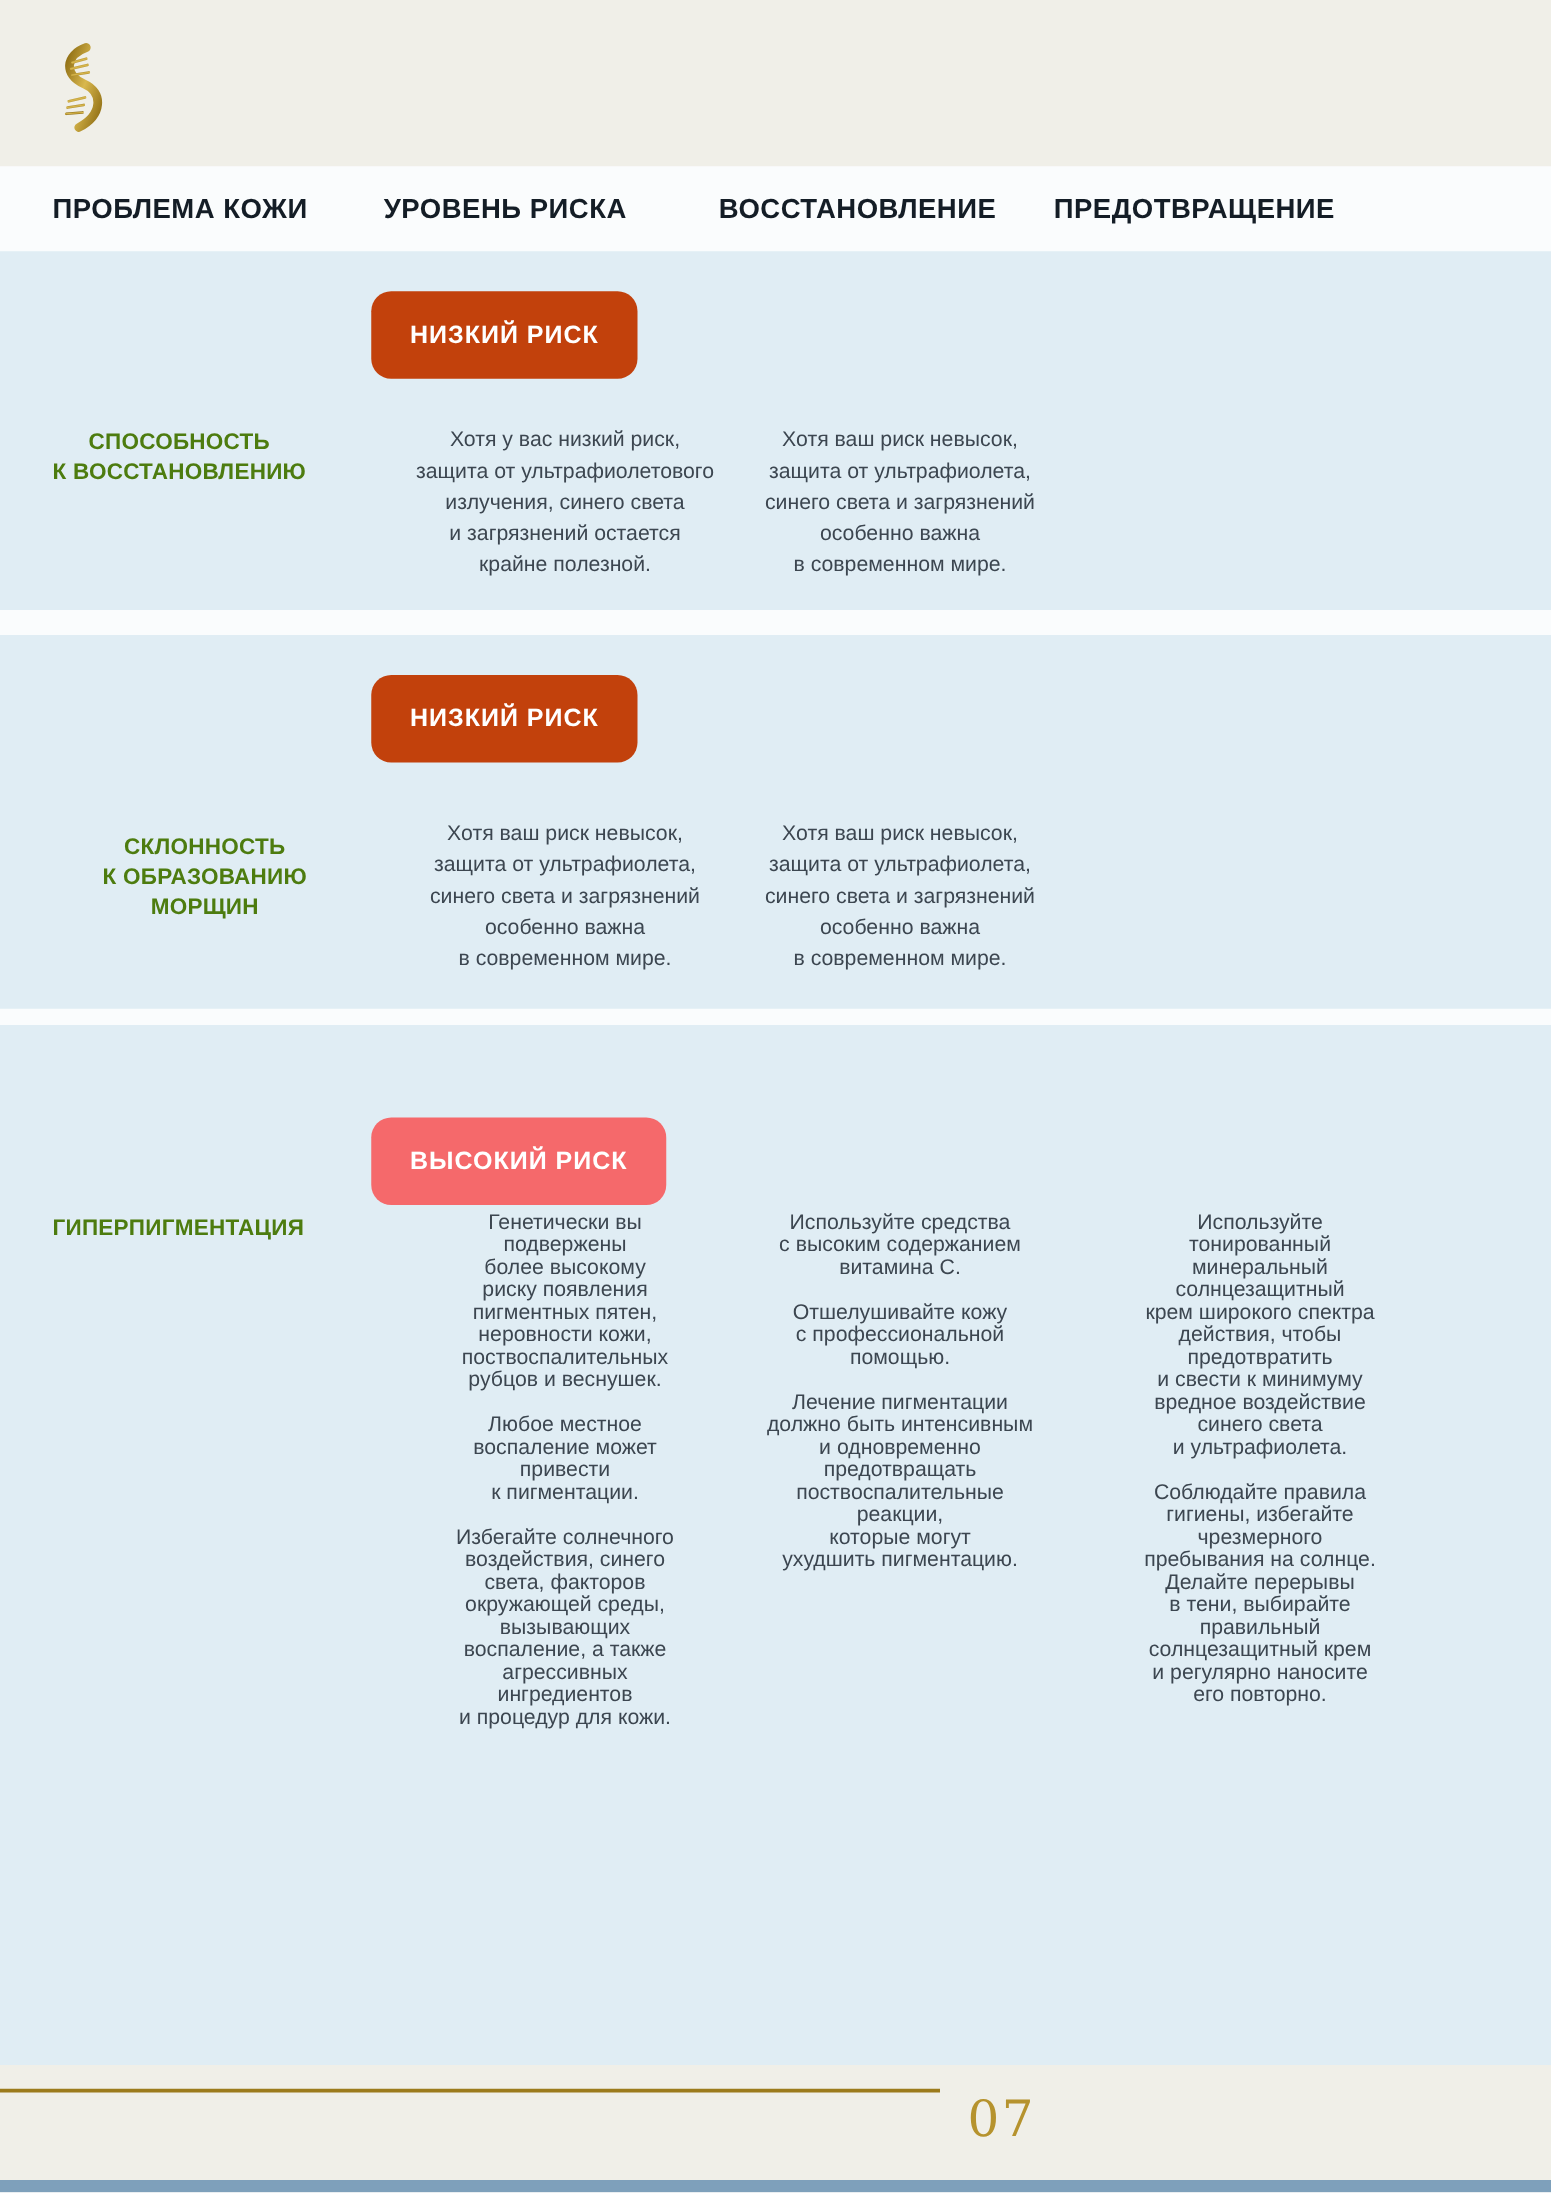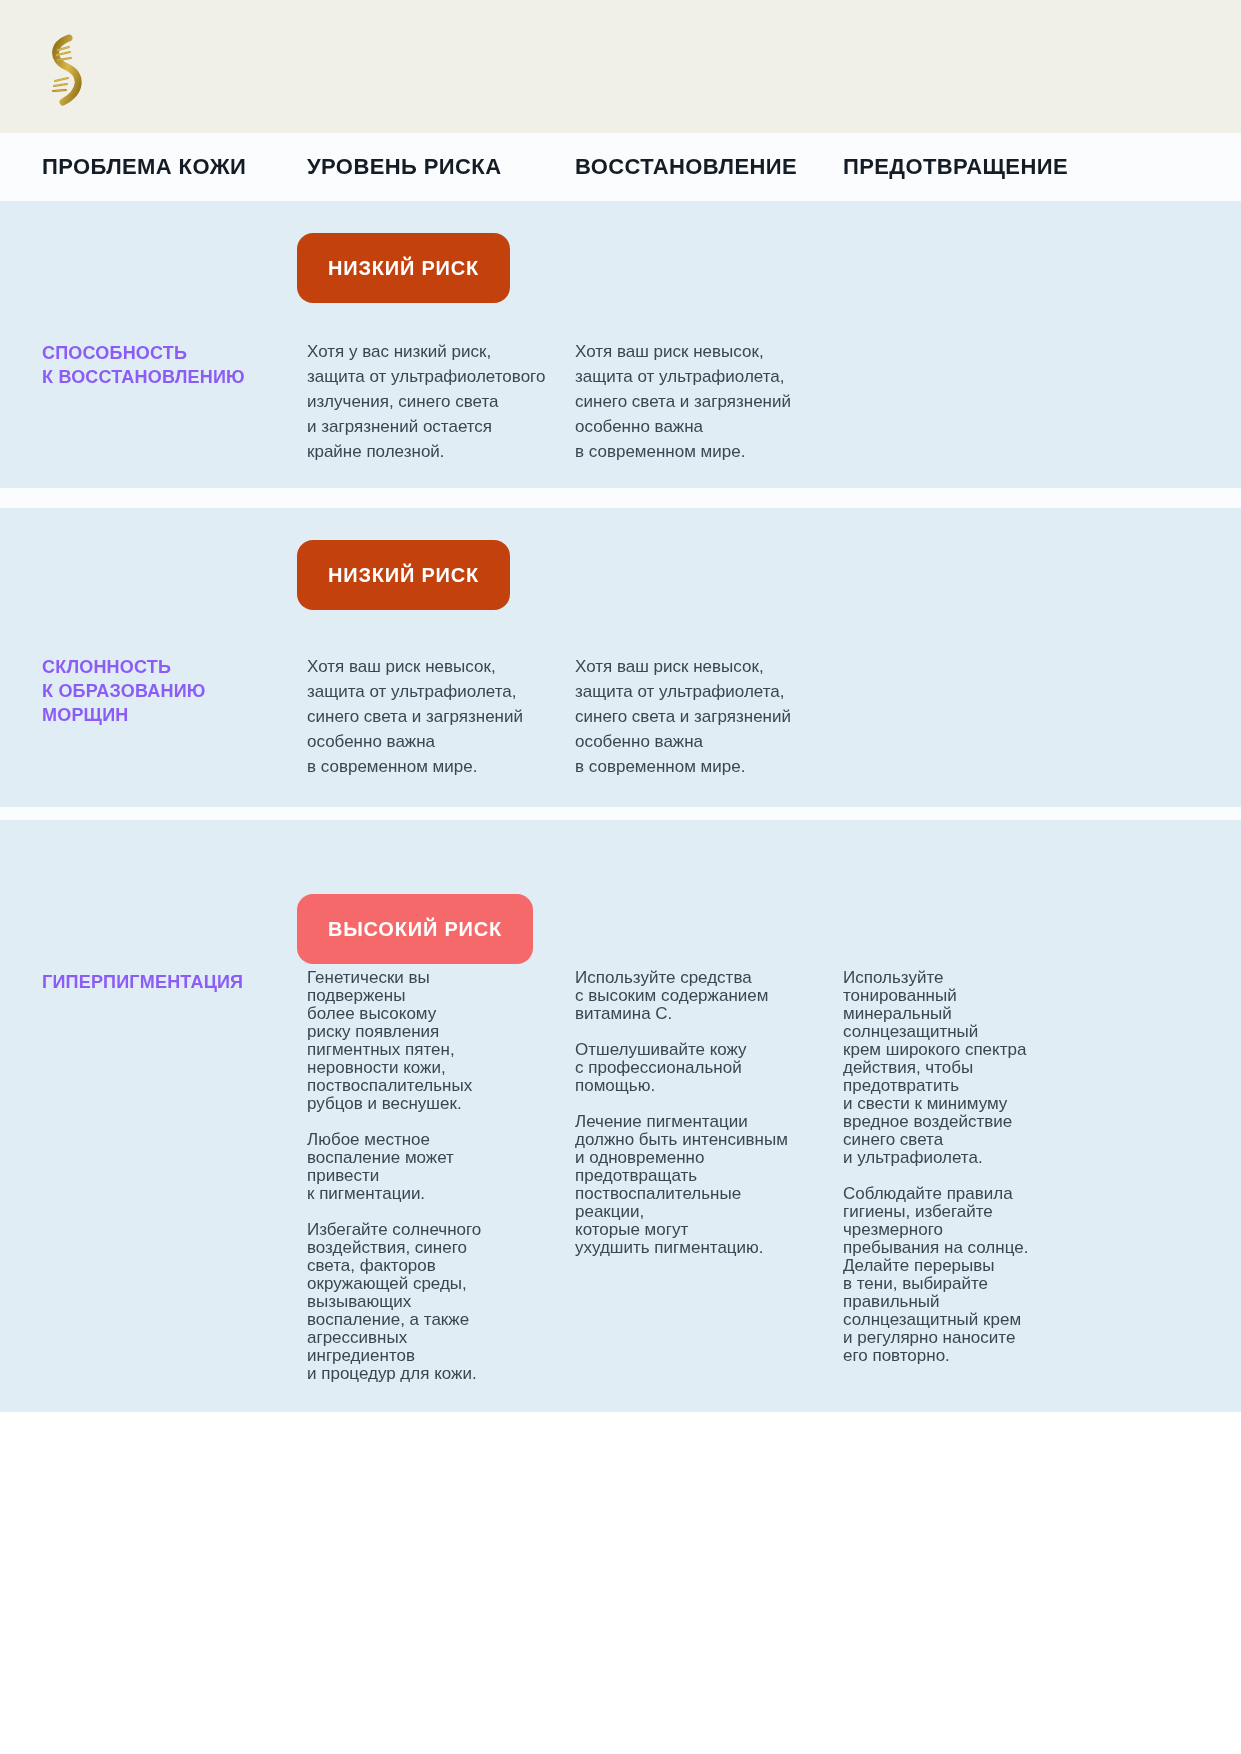--- a/index.html
+++ b/index.html
@@ -1,21 +1,22 @@
 <!DOCTYPE html>
 <html><head>
 <meta charset="utf-8">
 <style>
   html,body{margin:0;padding:0;}
   .page{
     position:relative;
-    width:1241px;height:1412px;
+    width:1241px;height:1754px;
     background:#F0EFE8;
     font-family:"Liberation Sans",sans-serif;
     overflow:hidden;
+    text-align:center;
   }
   
   .content-bg{
     position:absolute;left:0;top:133px;width:100%;height:1519px;
     background:#FAFCFD;
   }
   .logo{position:absolute;left:38px;top:34px;width:50px;height:74px;}
   
   .thead{position:absolute;left:0;top:133px;width:100%;height:68px;}
   .th{
@@ -33,30 +34,30 @@
     position:absolute;left:297px;top:32px;height:70px;
     display:inline-flex;align-items:center;justify-content:center;
     padding:0 31px;border-radius:16px;
     color:#FFFFFF;font-size:20px;font-weight:800;letter-spacing:.8px;
     white-space:nowrap;
   }
   .badge.low{background:#c2410c;}
   .badge.high{background:#F5696B;margin-top:42px;}
   .problem{
     position:absolute;left:42px;margin:0;
-    font-size:18px;font-weight:800;line-height:24px;color:#8b5cf6;
+    font-size:18px;font-weight:800;line-height:24px;color:#4d7c0f;
     letter-spacing:.2px;white-space:pre-line;text-transform:uppercase;
   }
   .cell{
     position:absolute;margin:0;width:290px;
     font-size:17px;line-height:25px;color:#3C4650;
     white-space:pre-line;
   }
   .sec1 .problem{top:140px;} .sec1 .cell{top:138px;}
-  .sec2 .problem{top:147px;} .sec2 .cell{top:146px;}
+  .sec2 .problem{top:157px;margin-left:40px;} .sec2 .cell{top:146px;}
   .sec3 .problem{top:150px;} .sec3 .cell{top:149px;line-height:18px;}
   .c2{left:307px;} .c3{left:575px;} .c4{left:843px;width:330px;}
   
   .gold-rule{position:absolute;left:0;top:1671px;width:752px;height:3px;background:#9C7B1C;}
   .page-number{
     position:absolute;left:774px;top:1645px;
     font-family:"DejaVu Serif",serif;font-size:40px;font-weight:400;
     color:#B6932E;letter-spacing:2px;margin-top:28px;
   }
   .bottom-bar{position:absolute;left:0;top:1744px;width:100%;height:10px;background:#7EA0BB;}

